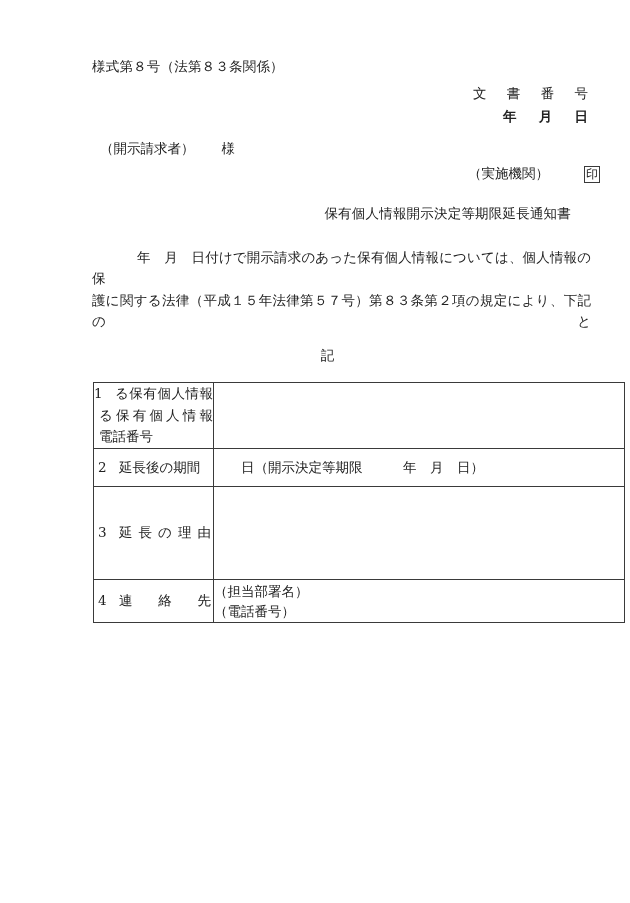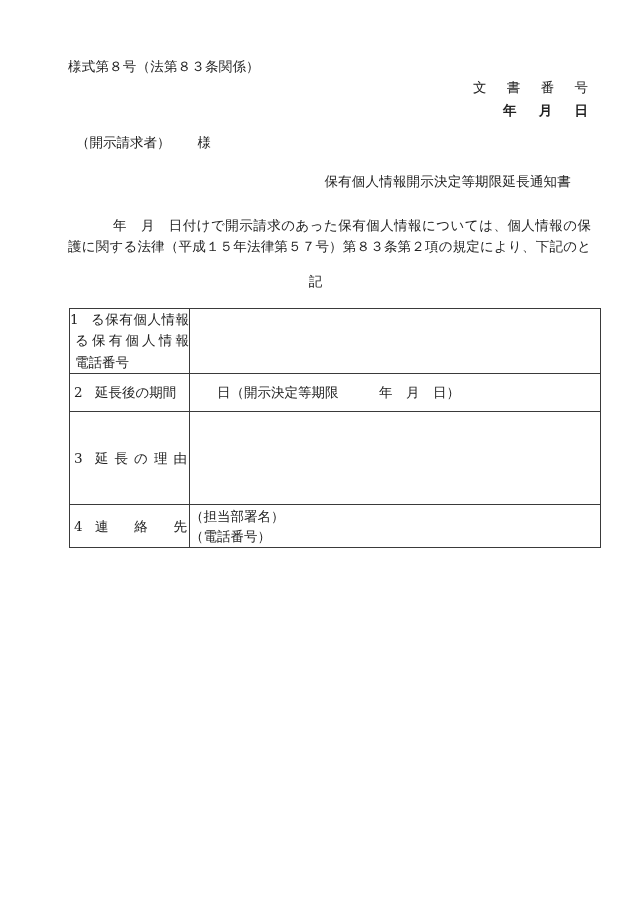--- a/index.html
+++ b/index.html
@@ -10,26 +10,26 @@
   .page {
     position: relative;
     width: 630px;
     height: 903px;
     box-sizing: border-box;
     background: #ffffff;
     color: #222222;
     font-family: "DejaVu Serif", "Liberation Serif", serif;
     font-size: 13.5px;
     line-height: 17px;
-    padding: 58px 39px 0 68px;
+    padding: 58px 39px 0 92px;
     overflow: hidden;
   }
   .form-label { letter-spacing: 0.2px; }
   .right-line { text-align: right; padding-right: 3px; }
-  .right-line.docnum { margin-top: 4px; }
+  .right-line.docnum { margin-top: 10px; }
   .right-line.dateline { margin-top: 6px; font-weight: bold; }
   .jbox {
     display: inline-block;
     text-align: justify;
     text-align-last: justify;
   }
   .w115 { width: 115px; }
   .w85  { width: 85px; }
   .addressee { margin-top: 15px; margin-left: 8px; }
   .issuer-line {
@@ -100,20 +100,24 @@
   <div class="right-line docnum">
     <span class="jbox w115">文書番号</span>
   </div>
 
   <div class="right-line dateline">
     <span class="jbox w85">年月日</span>
   </div>
 
   <div class="addressee">（開示請求者）　　様</div>
 
+  <div class="issuer-line">
+    <span>（実施機関）</span>
+    <span class="seal">印</span>
+  </div>
 
   <div class="doc-title">保有個人情報開示決定等期限延長通知書</div>
 
   <div class="para">
     <div class="pline p1 just">年　月　日付けで開示請求のあった保有個人情報については、個人情報の保</div>
     <div class="pline just">護に関する法律（平成１５年法律第５７号）第８３条第２項の規定により、下記のと</div>
   </div>
 
   <div class="ki">記</div>
 

